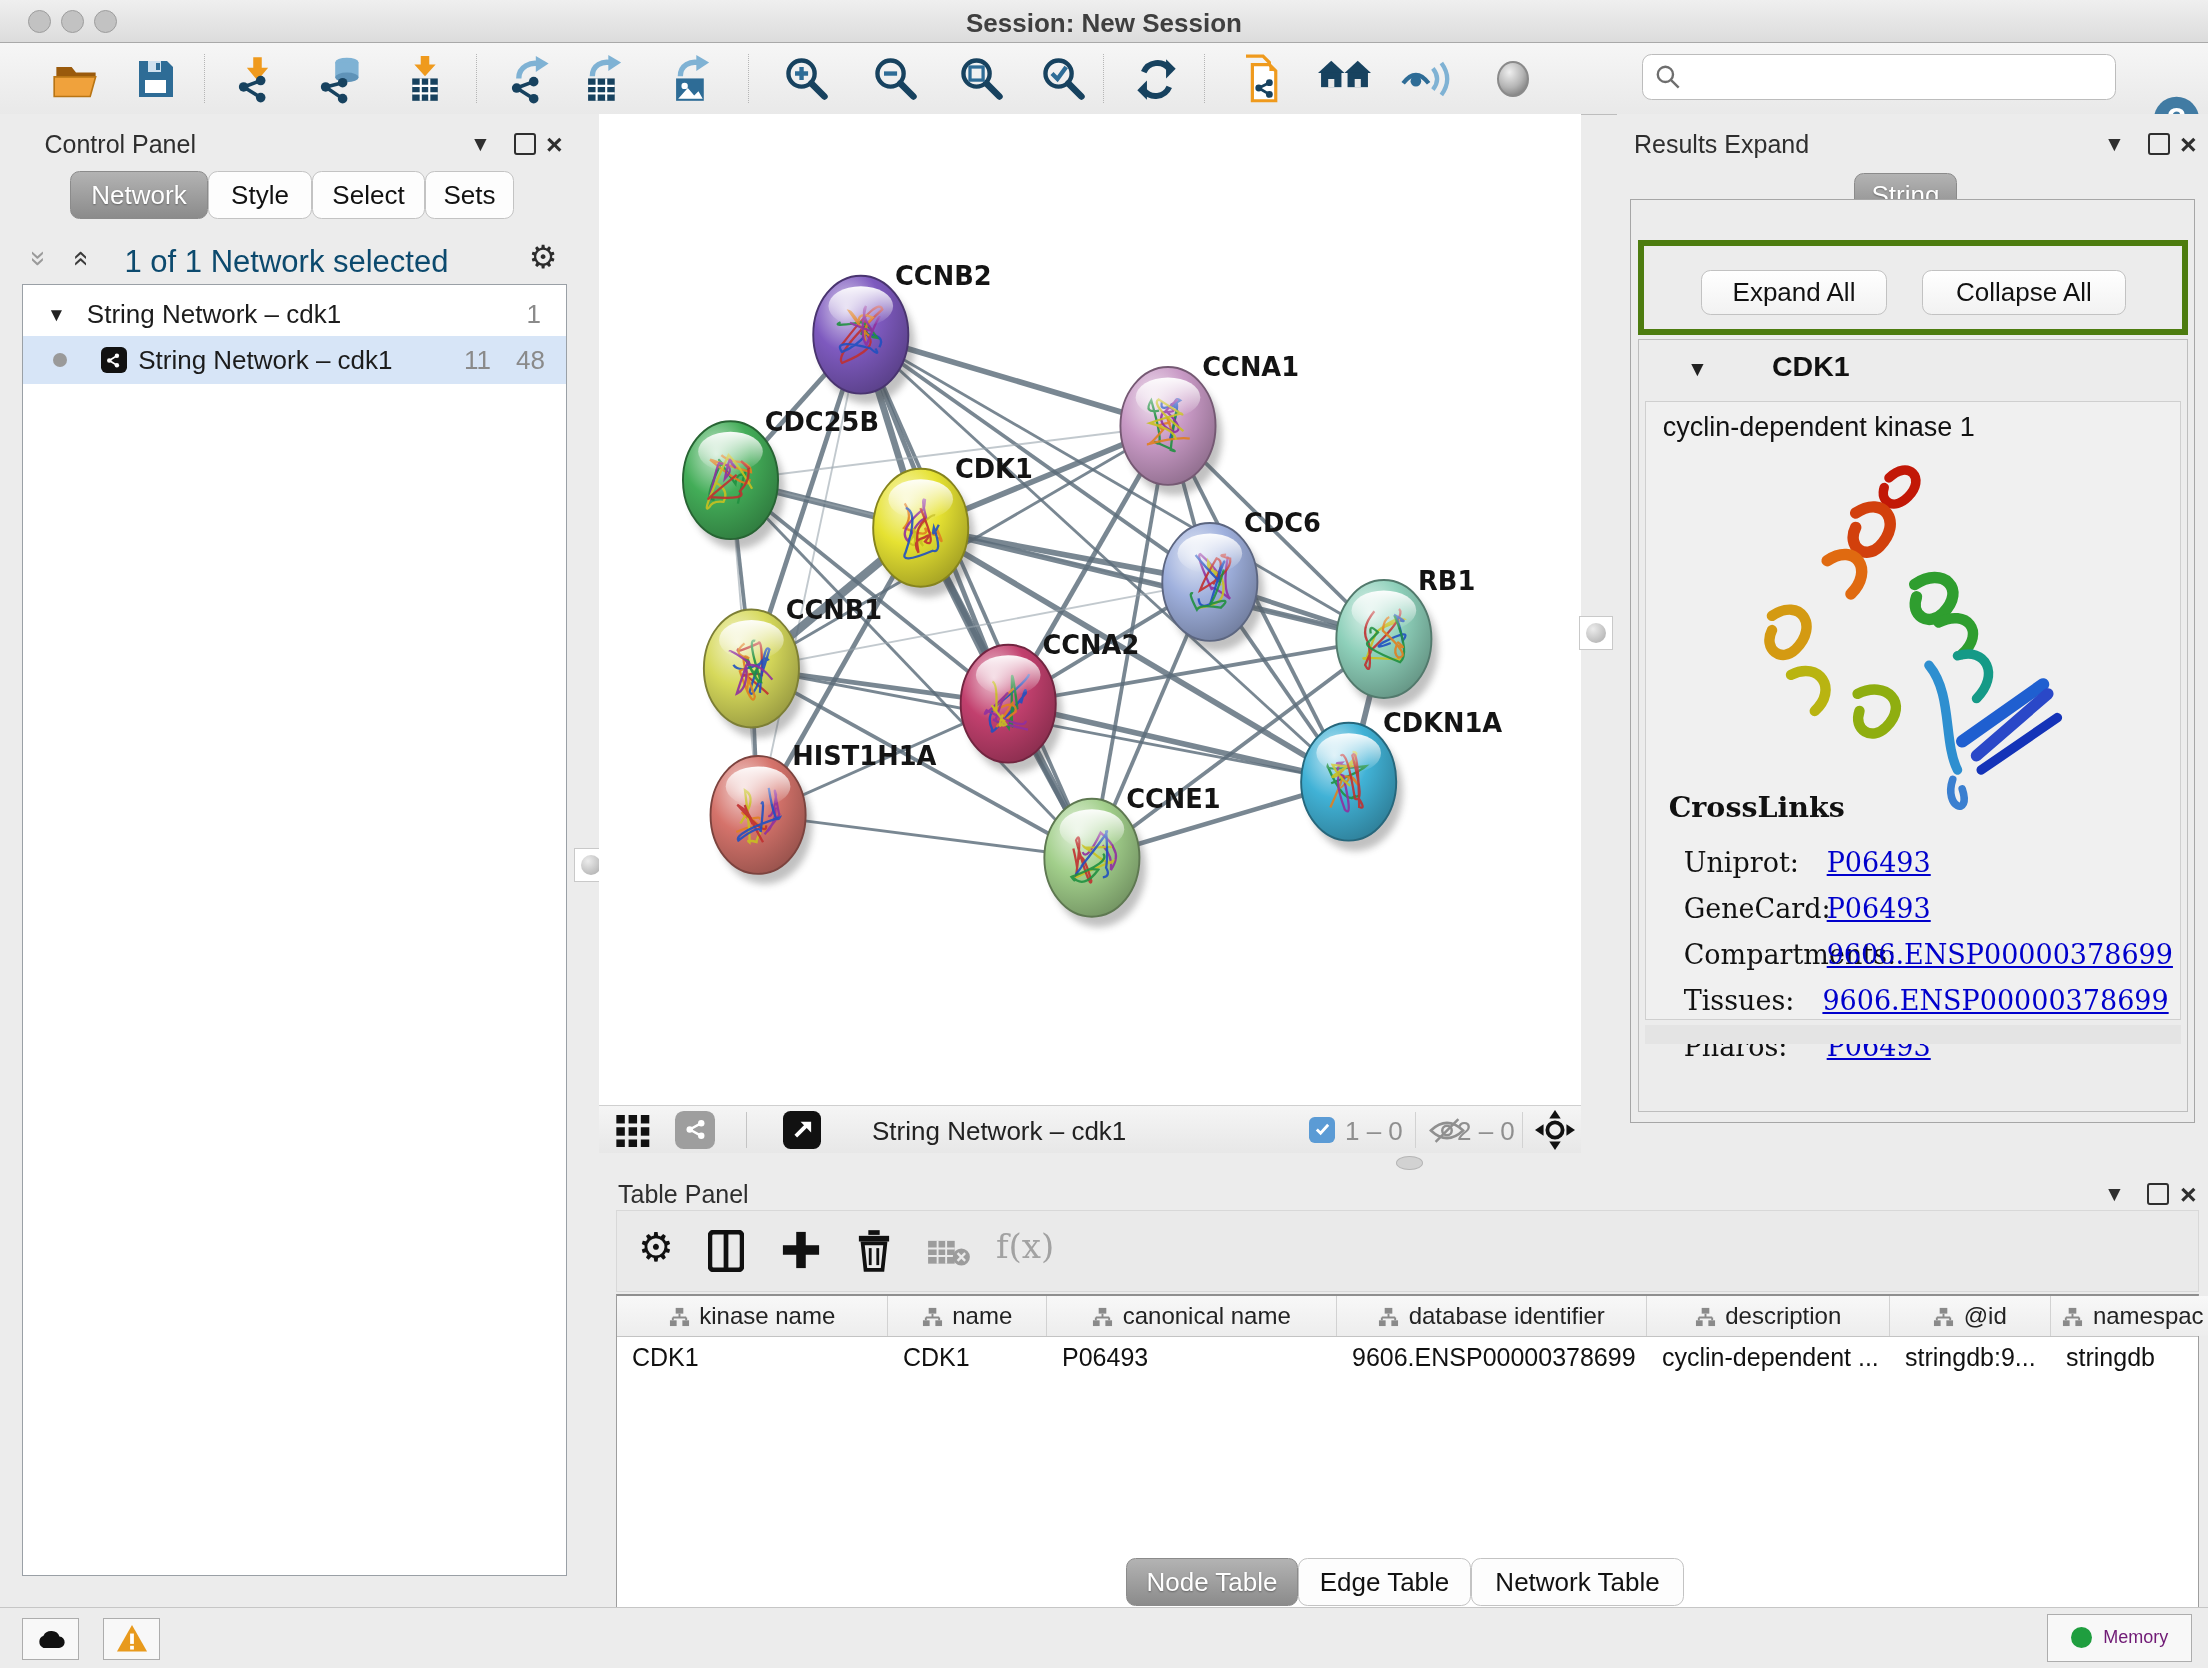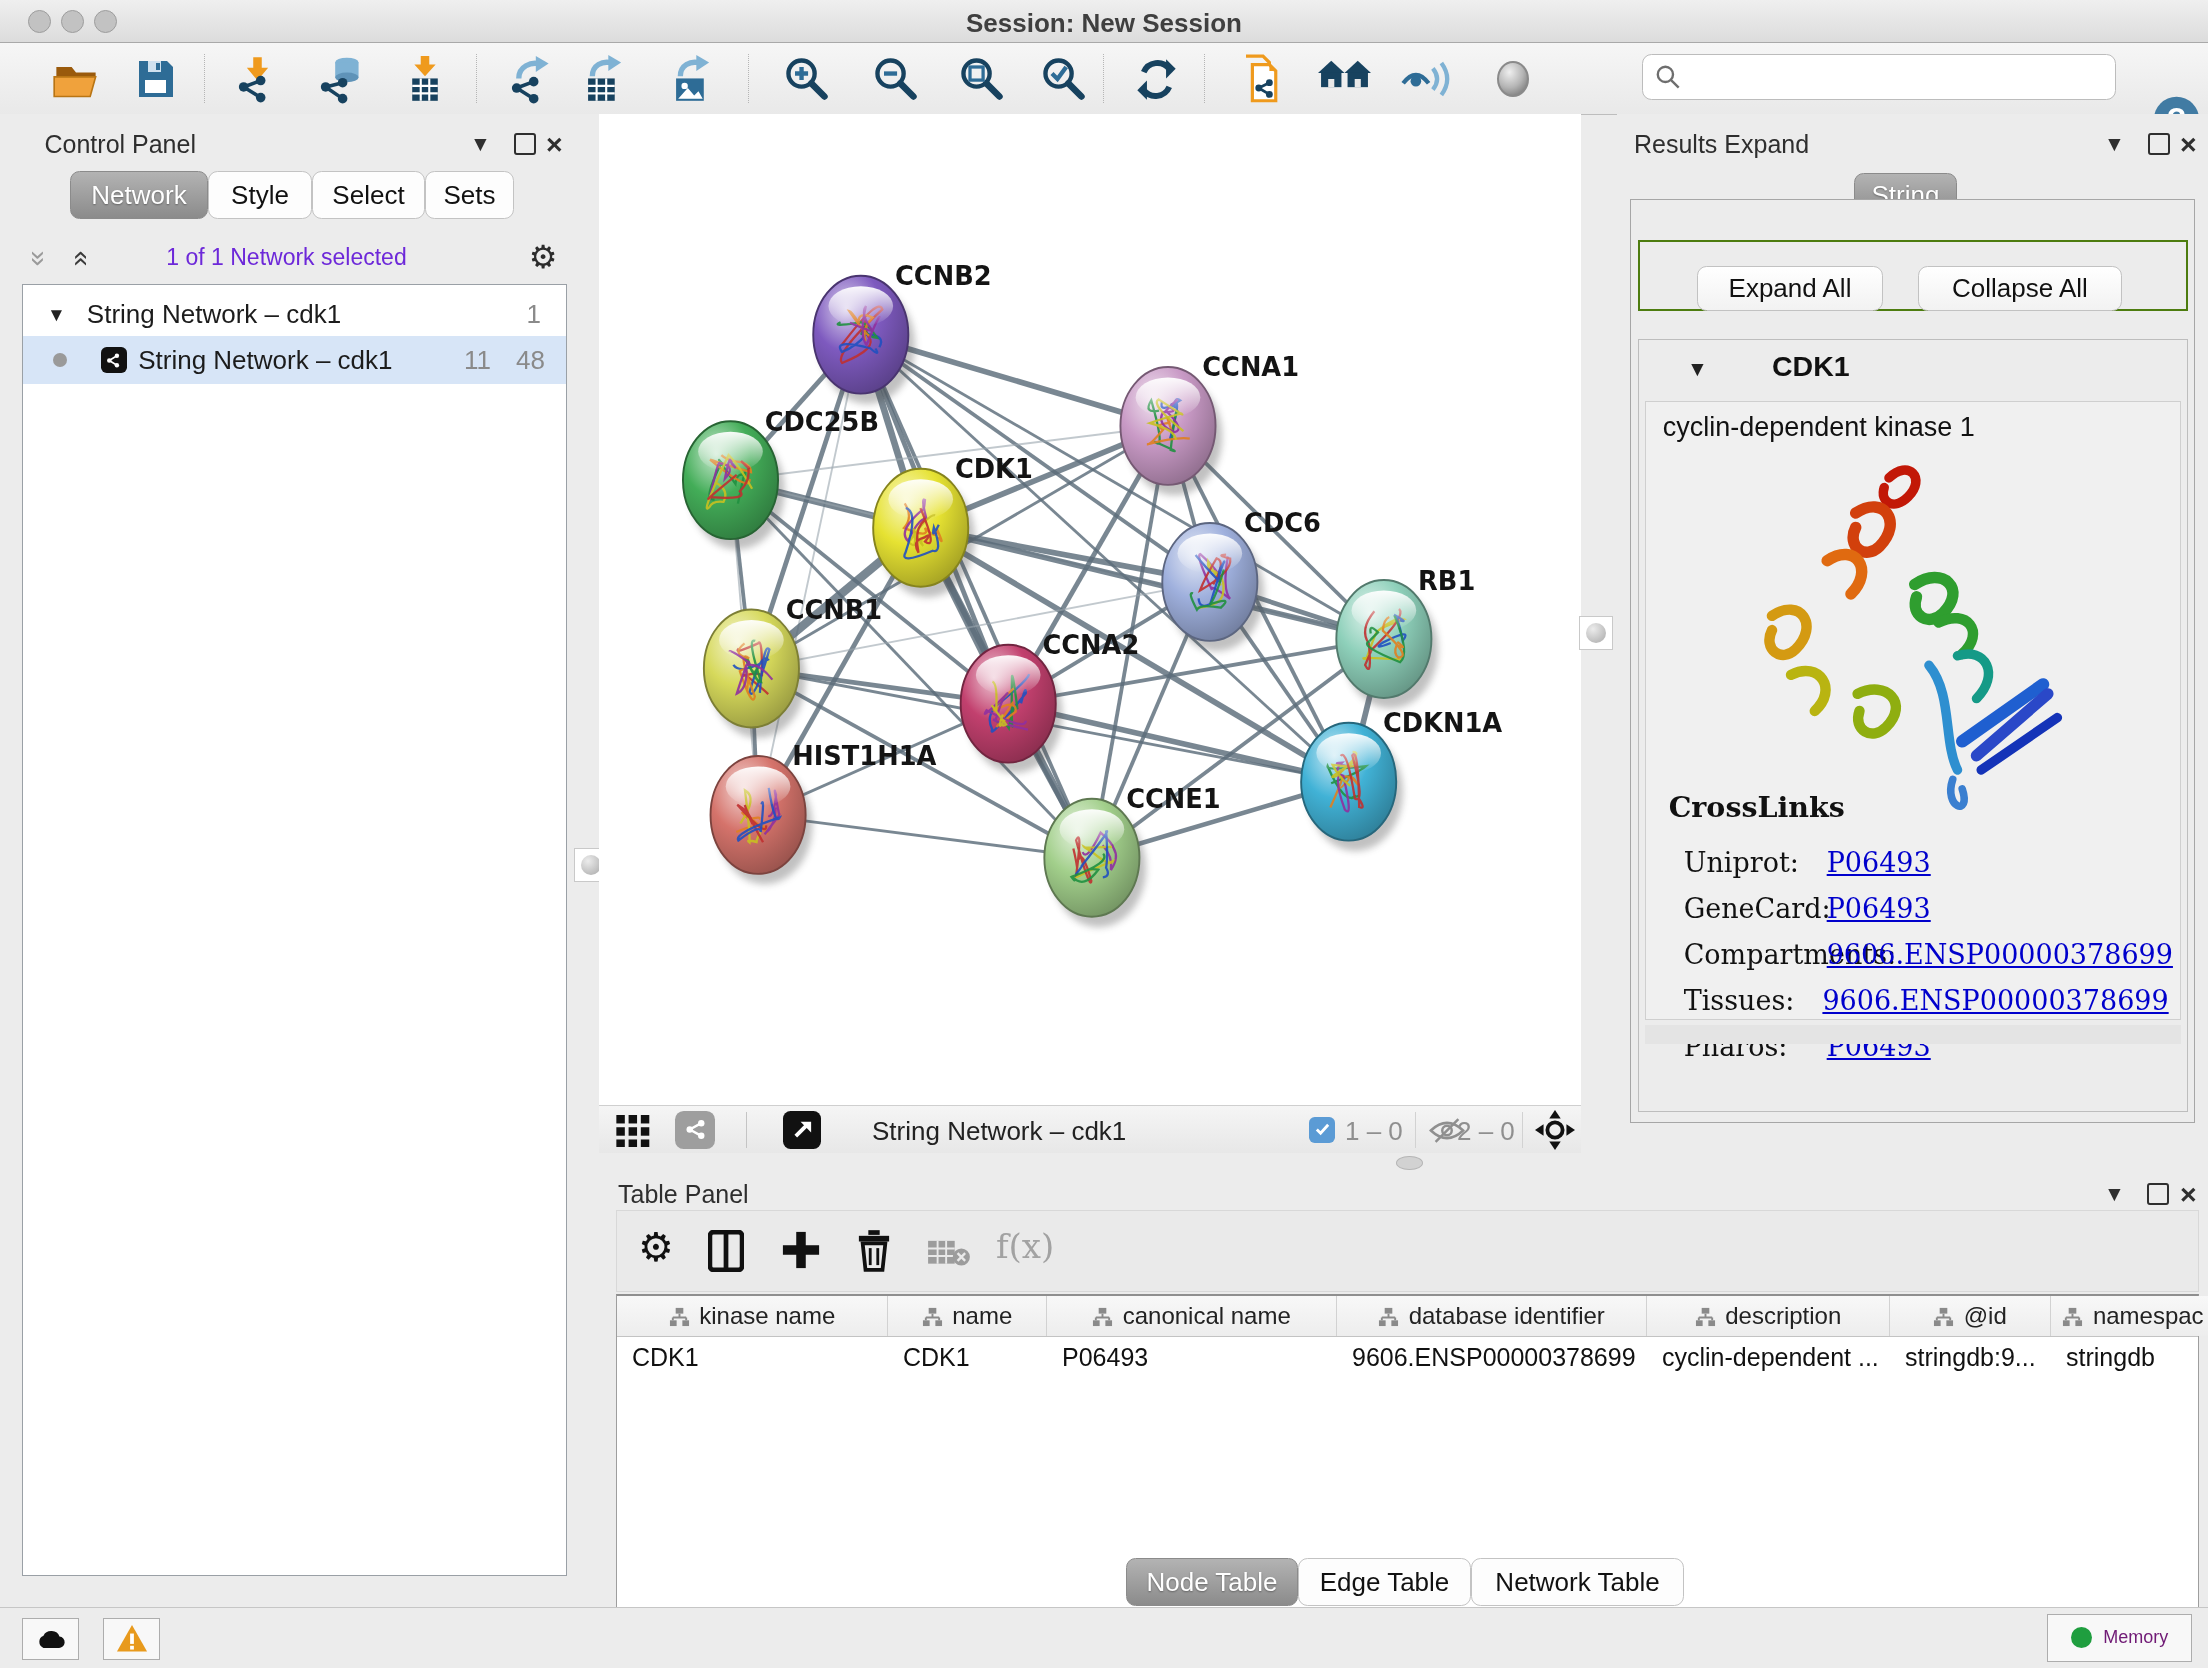--- a/index.html
+++ b/index.html
@@ -244,21 +244,21 @@
   <div class="abs pnlctl" style="left:546px;top:14.3px;font-size:28.5px;">×</div>
 
   <div class="abs tab sel" style="left:70px;top:57px;width:138px;">Network</div>
   <div class="abs tab" style="left:208px;top:57px;width:104px;">Style</div>
   <div class="abs tab" style="left:312px;top:57px;width:113px;">Select</div>
   <div class="abs tab" style="left:425px;top:57px;width:89px;">Sets</div>
 
   <div class="abs" style="left:22px;top:122px;width:543px;height:48px;">
     <span class="abs" style="left:9.5px;top:5.7px;font-size:28.5px;color:#9a9a9a;transform:rotate(90deg);display:inline-block;">»</span>
     <span class="abs" style="left:49px;top:5.7px;font-size:28.5px;color:#3a3a3a;transform:rotate(-90deg);display:inline-block;">»</span>
-    <span class="abs" style="left:0;right:14px;text-align:center;top:7.6px;font-size:23px;color:#6d28d9;">1 of 1 Network selected</span>
+    <span class="abs" style="left:0;right:14px;text-align:center;top:7.6px;font-size:31px;color:#0c4a6e;">1 of 1 Network selected</span>
     <span class="abs" style="right:7.6px;top:1.9px;font-size:32px;color:#2c2c2c;">⚙</span>
   </div>
 
   <div class="abs innerbox" style="left:22px;top:170px;width:543px;height:1290px;">
     <div class="treerow" style="top:5.7px;">
       <span style="margin-left:24px;font-size:19px;color:#222;">▼</span>
       <span style="margin-left:21px;">String Network – cdk1</span>
       <span class="cnt" style="margin-left:auto;margin-right:25px;">1</span>
     </div>
     <div class="treerow rowsel" style="top:51px;">
@@ -591,21 +591,21 @@
 
 <div class="abs" style="left:1617px;top:114px;width:592px;height:1039px;background:#ececec;">
   <div class="abs ptitle" style="left:17px;top:16px;">Results Expand</div>
   <div class="abs tri" style="left:487px;top:18px;">▼</div>
   <div class="abs sq" style="left:531px;top:19px;"></div>
   <div class="abs pnlctl" style="left:563px;top:14.3px;font-size:28.5px;">×</div>
 
   <div class="abs tab sel" style="left:237px;top:59px;width:103px;height:44px;">String</div>
 
   <div class="abs" style="left:13.3px;top:85px;width:565px;height:924px;border:1.9px solid #a6a6a6;background:#ececec;box-sizing:border-box;">
-    <div class="abs" style="left:6.7px;top:40px;width:550px;height:71px;border:2px solid #4d7c0f;box-sizing:border-box;">
+    <div class="abs" style="left:6.7px;top:40px;width:550px;height:95px;border:6px solid #4d7c0f;box-sizing:border-box;">
       <div class="abs btn" style="left:57px;top:24px;width:186px;height:45px;">Expand All</div>
       <div class="abs btn" style="left:278px;top:24px;width:204px;height:45px;">Collapse All</div>
     </div>
 
     <div class="abs" style="left:6.7px;top:139px;width:550px;height:773px;border:1px solid #bdbdbd;box-sizing:border-box;">
       <span class="abs" style="left:48px;top:17px;font-size:21px;color:#222;">▼</span>
       <span class="abs" style="left:133px;top:9.5px;font-size:28.5px;font-weight:bold;color:#111;">CDK1</span>
 
       <div class="abs" style="left:5.7px;top:61px;width:536px;height:619px;border:1px solid #cfcfcf;background:#f0f0f0;box-sizing:border-box;">
         <div class="abs" style="left:17px;top:9.5px;font-size:27px;color:#111;">cyclin-dependent kinase 1</div>

